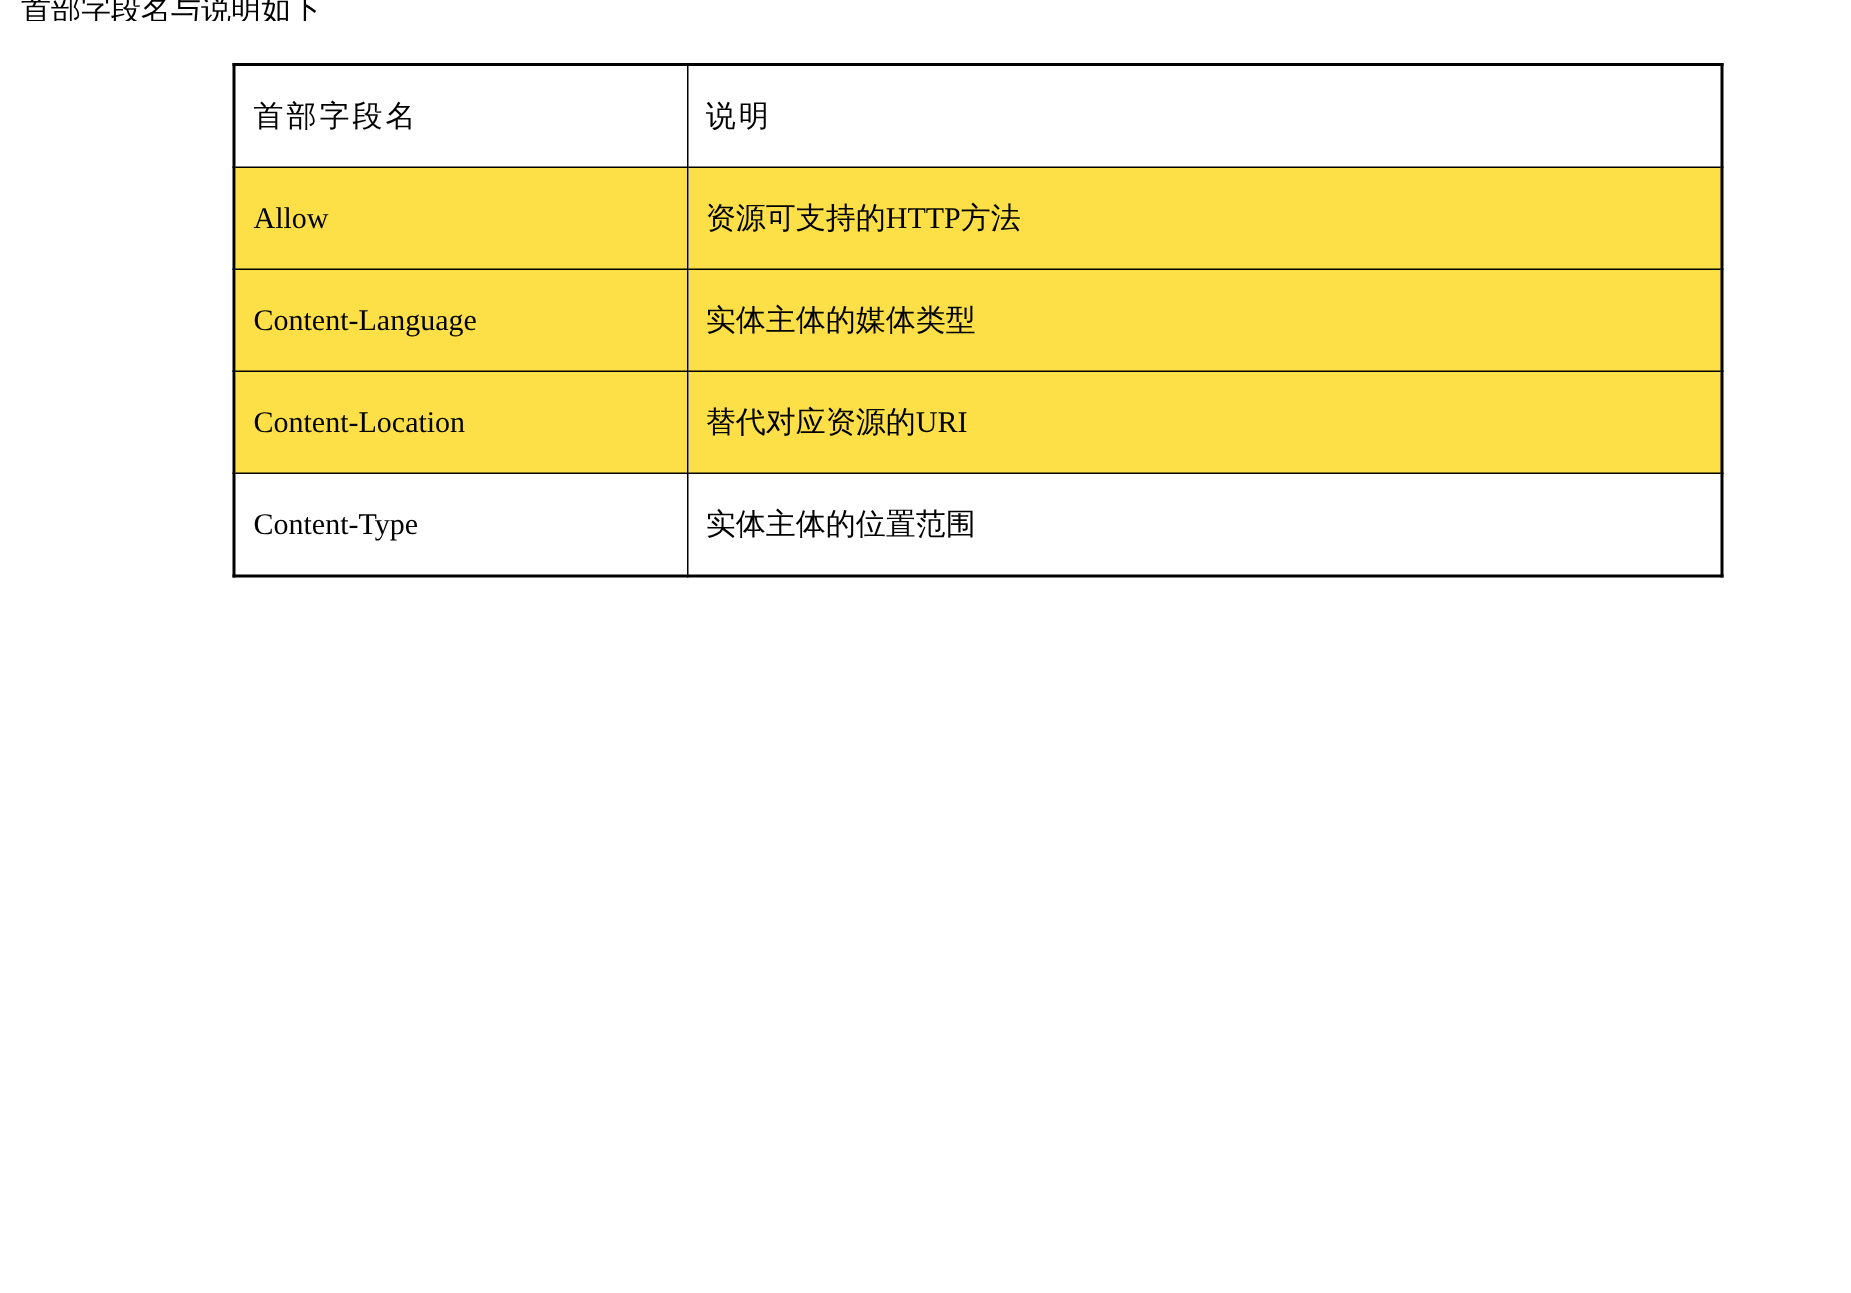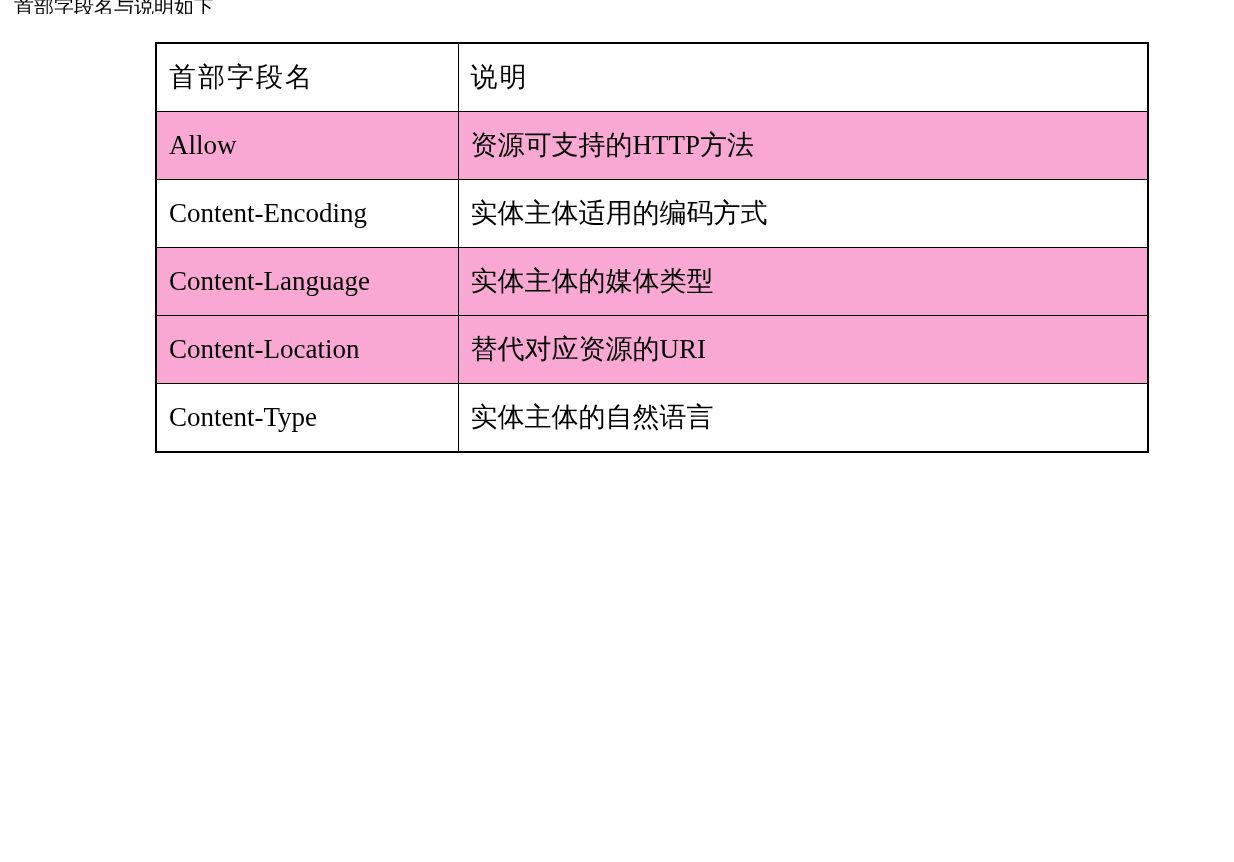--- a/index.html
+++ b/index.html
@@ -44,29 +44,29 @@
     border-collapse: collapse;
     table-layout: fixed;
     width: 992px;
     border: 2px solid #000000;
   }
   table.hdr-table col.c1 { width: 302px; }
   table.hdr-table col.c2 { width: 690px; }
   table.hdr-table td {
     border: 1px solid #000000;
     padding: 8px 0 8px 12px;
-    font-size: 27px;
+    font-size: 20px;
     line-height: 1.2;
     height: 51px;
     vertical-align: middle;
     white-space: nowrap;
     overflow: hidden;
   }
   table.hdr-table tr.shaded td {
-    background: #f9a8d4;
+    background: #fde047;
   }
   table.hdr-table tr.header-row td {
     background: #ffffff;
     letter-spacing: 2px;
   }
   table.hdr-table td.col-desc {
     letter-spacing: 0px;
   }
 </style>
 </head>
@@ -85,33 +85,29 @@
       <tbody>
         <tr class="header-row">
           <td>首部字段名</td>
           <td>说明</td>
         </tr>
 
         <tr class="shaded">
           <td>Allow</td>
           <td class="col-desc">资源可支持的HTTP方法</td>
         </tr>
-        <tr>
-          <td>Content-Encoding</td>
-          <td class="col-desc">实体主体适用的编码方式</td>
-        </tr>
         <tr class="shaded">
           <td>Content-Language</td>
           <td class="col-desc">实体主体的媒体类型</td>
         </tr>
         <tr class="shaded">
           <td>Content-Location</td>
           <td class="col-desc">替代对应资源的URI</td>
         </tr>
         <tr>
           <td>Content-Type</td>
-          <td class="col-desc">实体主体的自然语言</td>
+          <td class="col-desc">实体主体的位置范围</td>
         </tr>
       </tbody>
     </table>
   </div>
 
 </div>
 
 </body></html>

